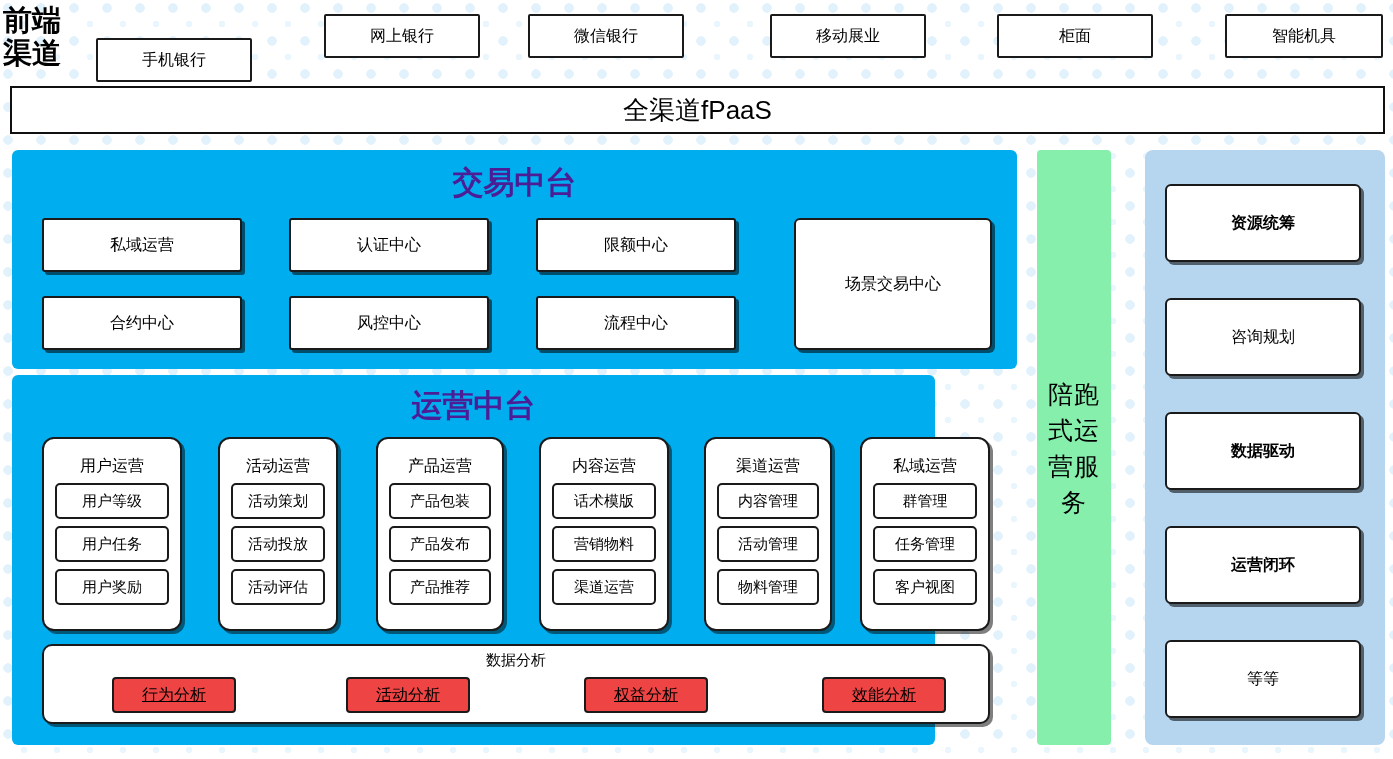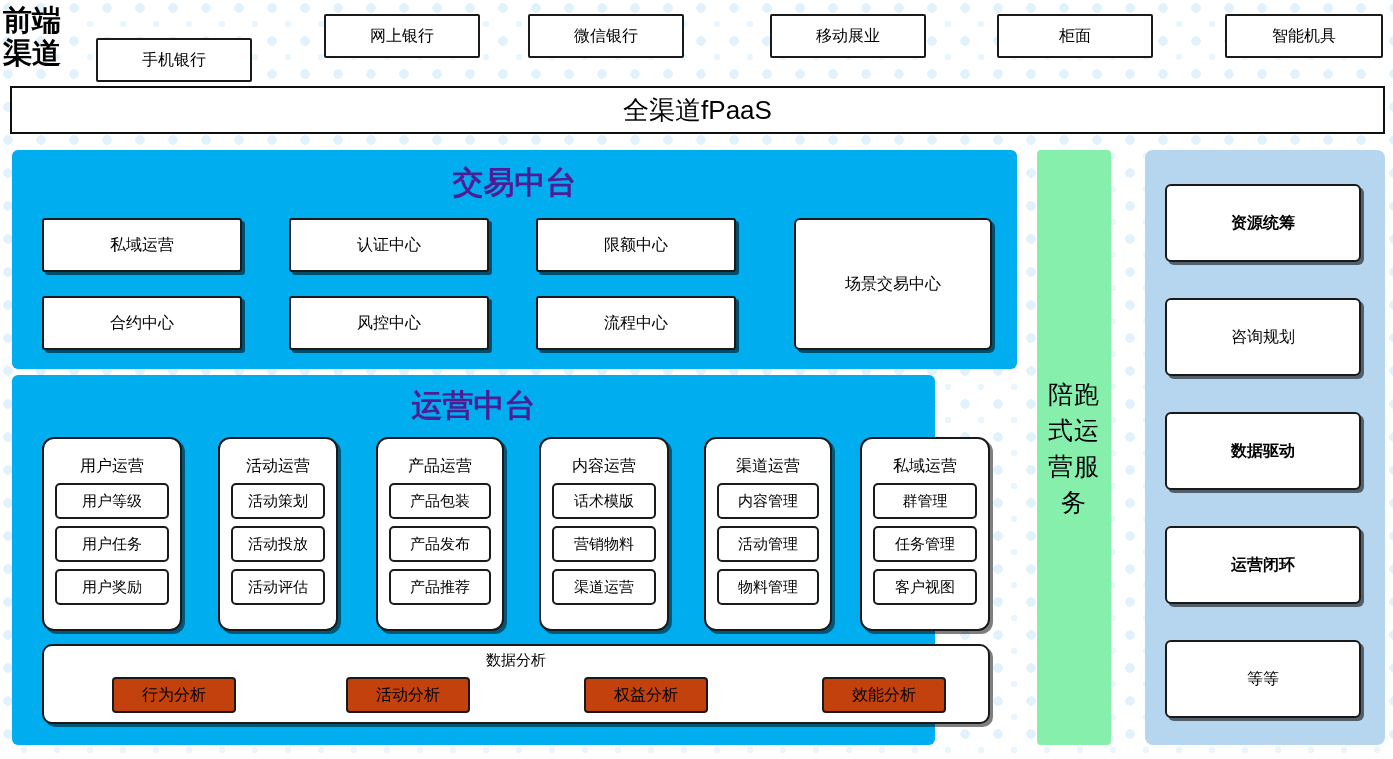--- a/index.html
+++ b/index.html
@@ -87,22 +87,22 @@
   
   #data-analysis{
     position:absolute;background:#fff;border:2.5px solid #1a1a1a;border-radius:10px;
     box-sizing:border-box;box-shadow:3px 3px 0 rgba(0,0,0,.5);
   }
   #data-analysis-title{
     position:absolute;left:0;top:5px;width:100%;text-align:center;font-size:15px;
   }
   .da-item{
     position:absolute;top:31px;height:36px;width:124px;
-    background:#c2410c;border:2.5px solid #1a1a1a;border-radius:4px;box-sizing:border-box;
-    display:flex;align-items:center;justify-content:center;font-size:16px;
+    background:#ef4444;border:2.5px solid #1a1a1a;border-radius:4px;box-sizing:border-box;
+    display:flex;align-items:center;justify-content:center;font-size:16px;text-decoration:underline;
   }
 
   
   #service-sidebar{
     position:absolute;left:1037px;top:150px;width:74px;height:595px;
     background:#86efac;border-radius:4px;box-sizing:border-box;
     display:flex;align-items:center;justify-content:center;
   }
   #service-sidebar-label{
     font-size:25px;line-height:36px;letter-spacing:1px;

